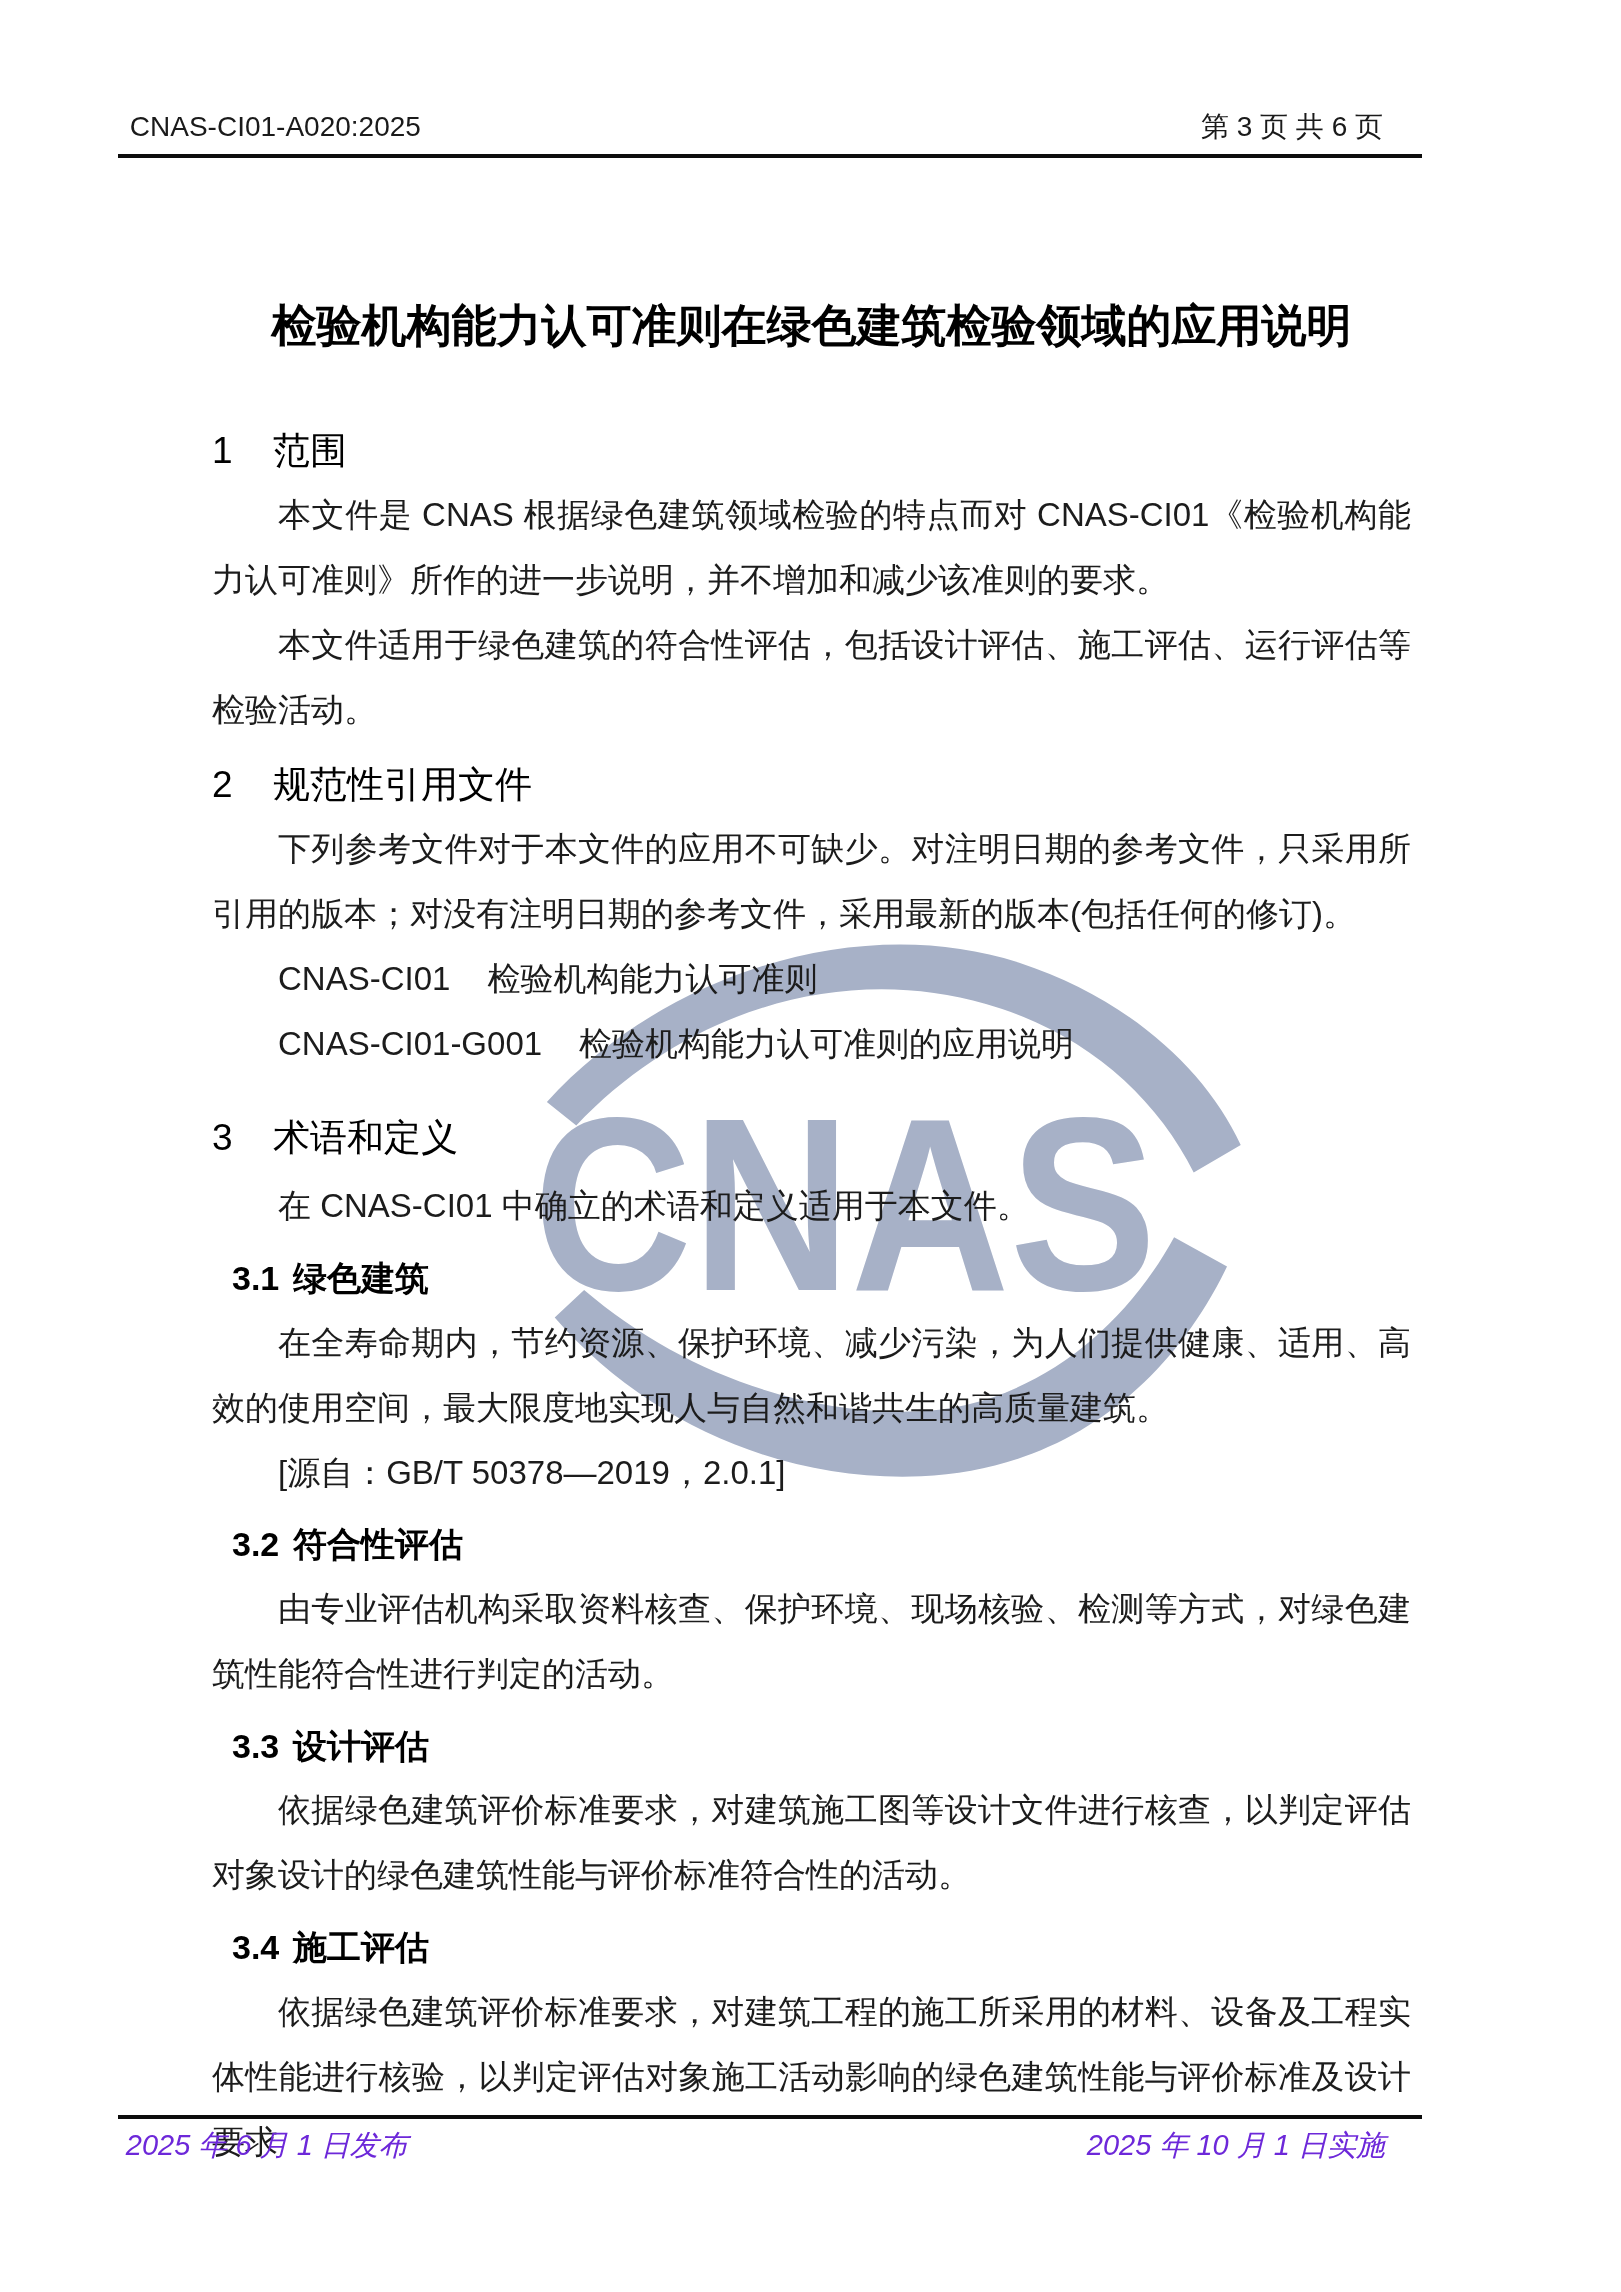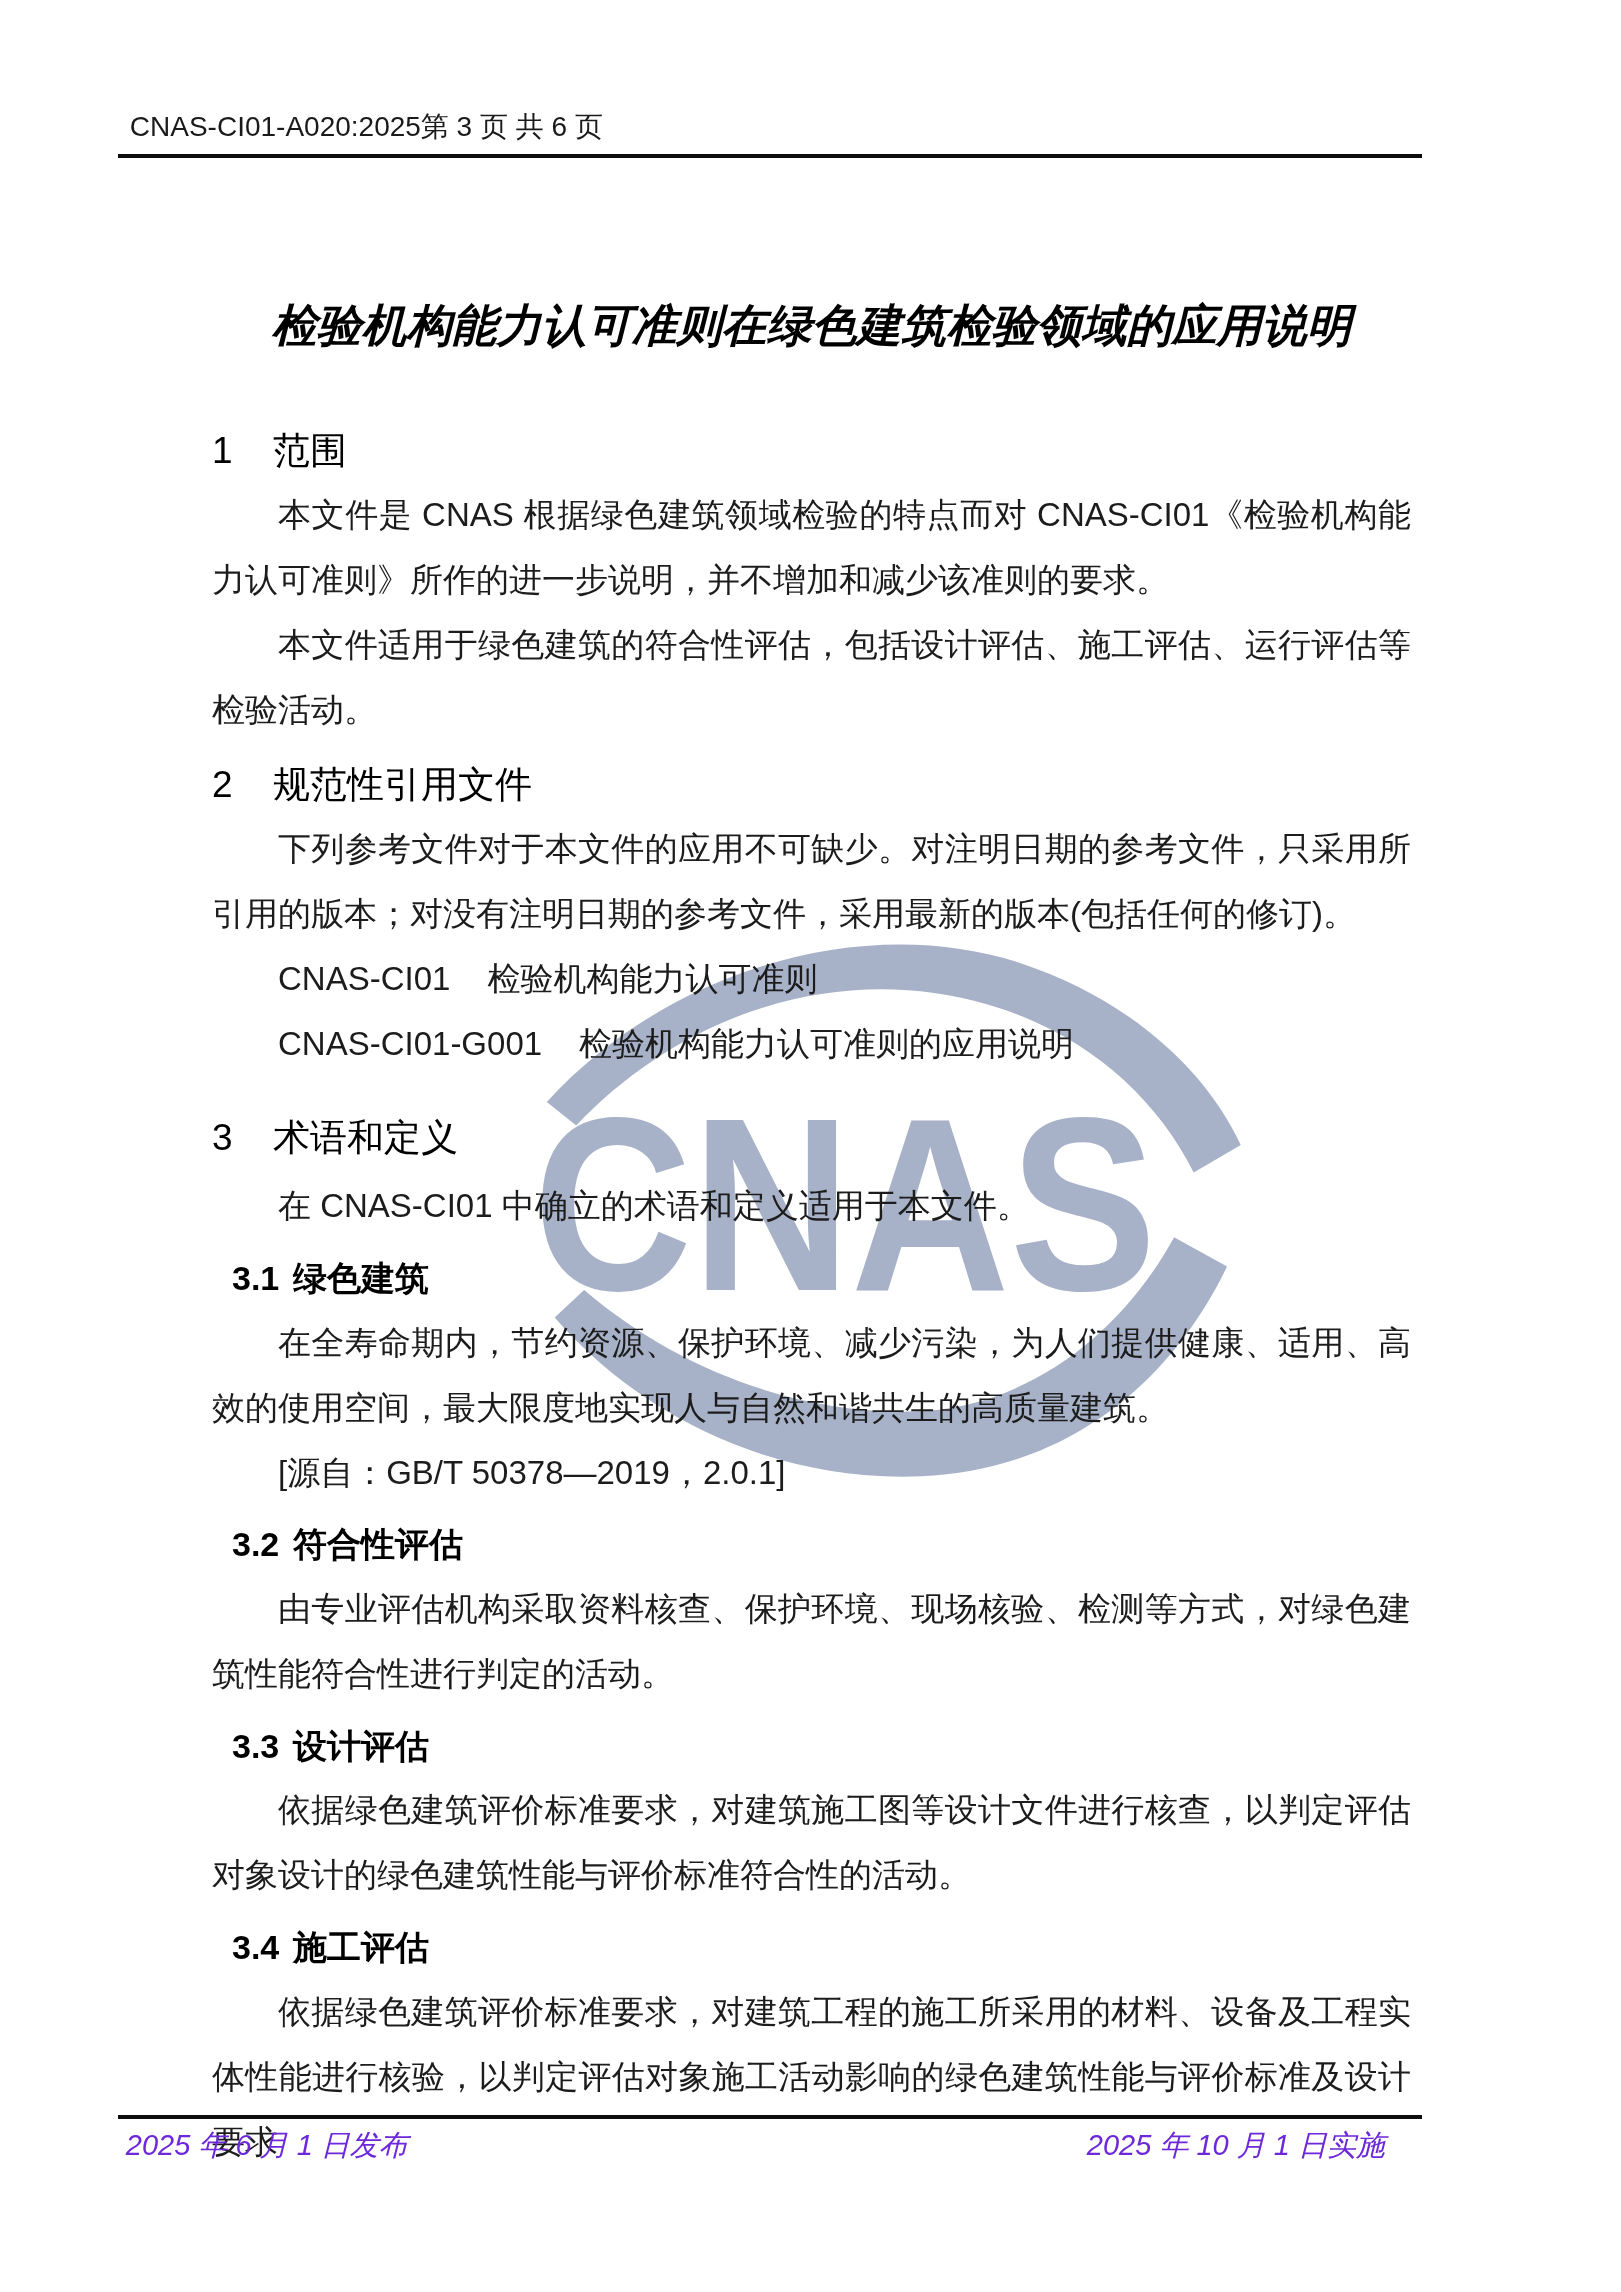--- a/index.html
+++ b/index.html
@@ -29,20 +29,21 @@
 
   .layer { position: relative; z-index: 1; }
 
   
   .page-header {
     position: absolute;
     left: 118px;
     width: 1304px;
     top: 110px;
     display: flex;
+    justify-content: space-between;
     align-items: flex-end;
     font-size: 28px;
     line-height: 33px;
     color: #1a1a1a;
     padding: 0 39px 10.8px 11.8px;
     border-bottom: 4.9px solid #0d0d0d;
     z-index: 1;
   }
 
   
@@ -71,21 +72,20 @@
     color: #1c1c1c;
   }
 
   .doc-title {
     font-size: 45px;
     line-height: 55px;
     font-weight: bold;
     text-align: center;
     color: #000;
     white-space: nowrap;
-    font-style: italic;
   }
 
   h2.sec {
     font-size: 37px;
     line-height: 43px;
     font-weight: normal;
     color: #000;
   }
   .sec-num { display: inline-block; min-width: 61px; }
   .sec1 { margin: 76px 0 9.8px; }

